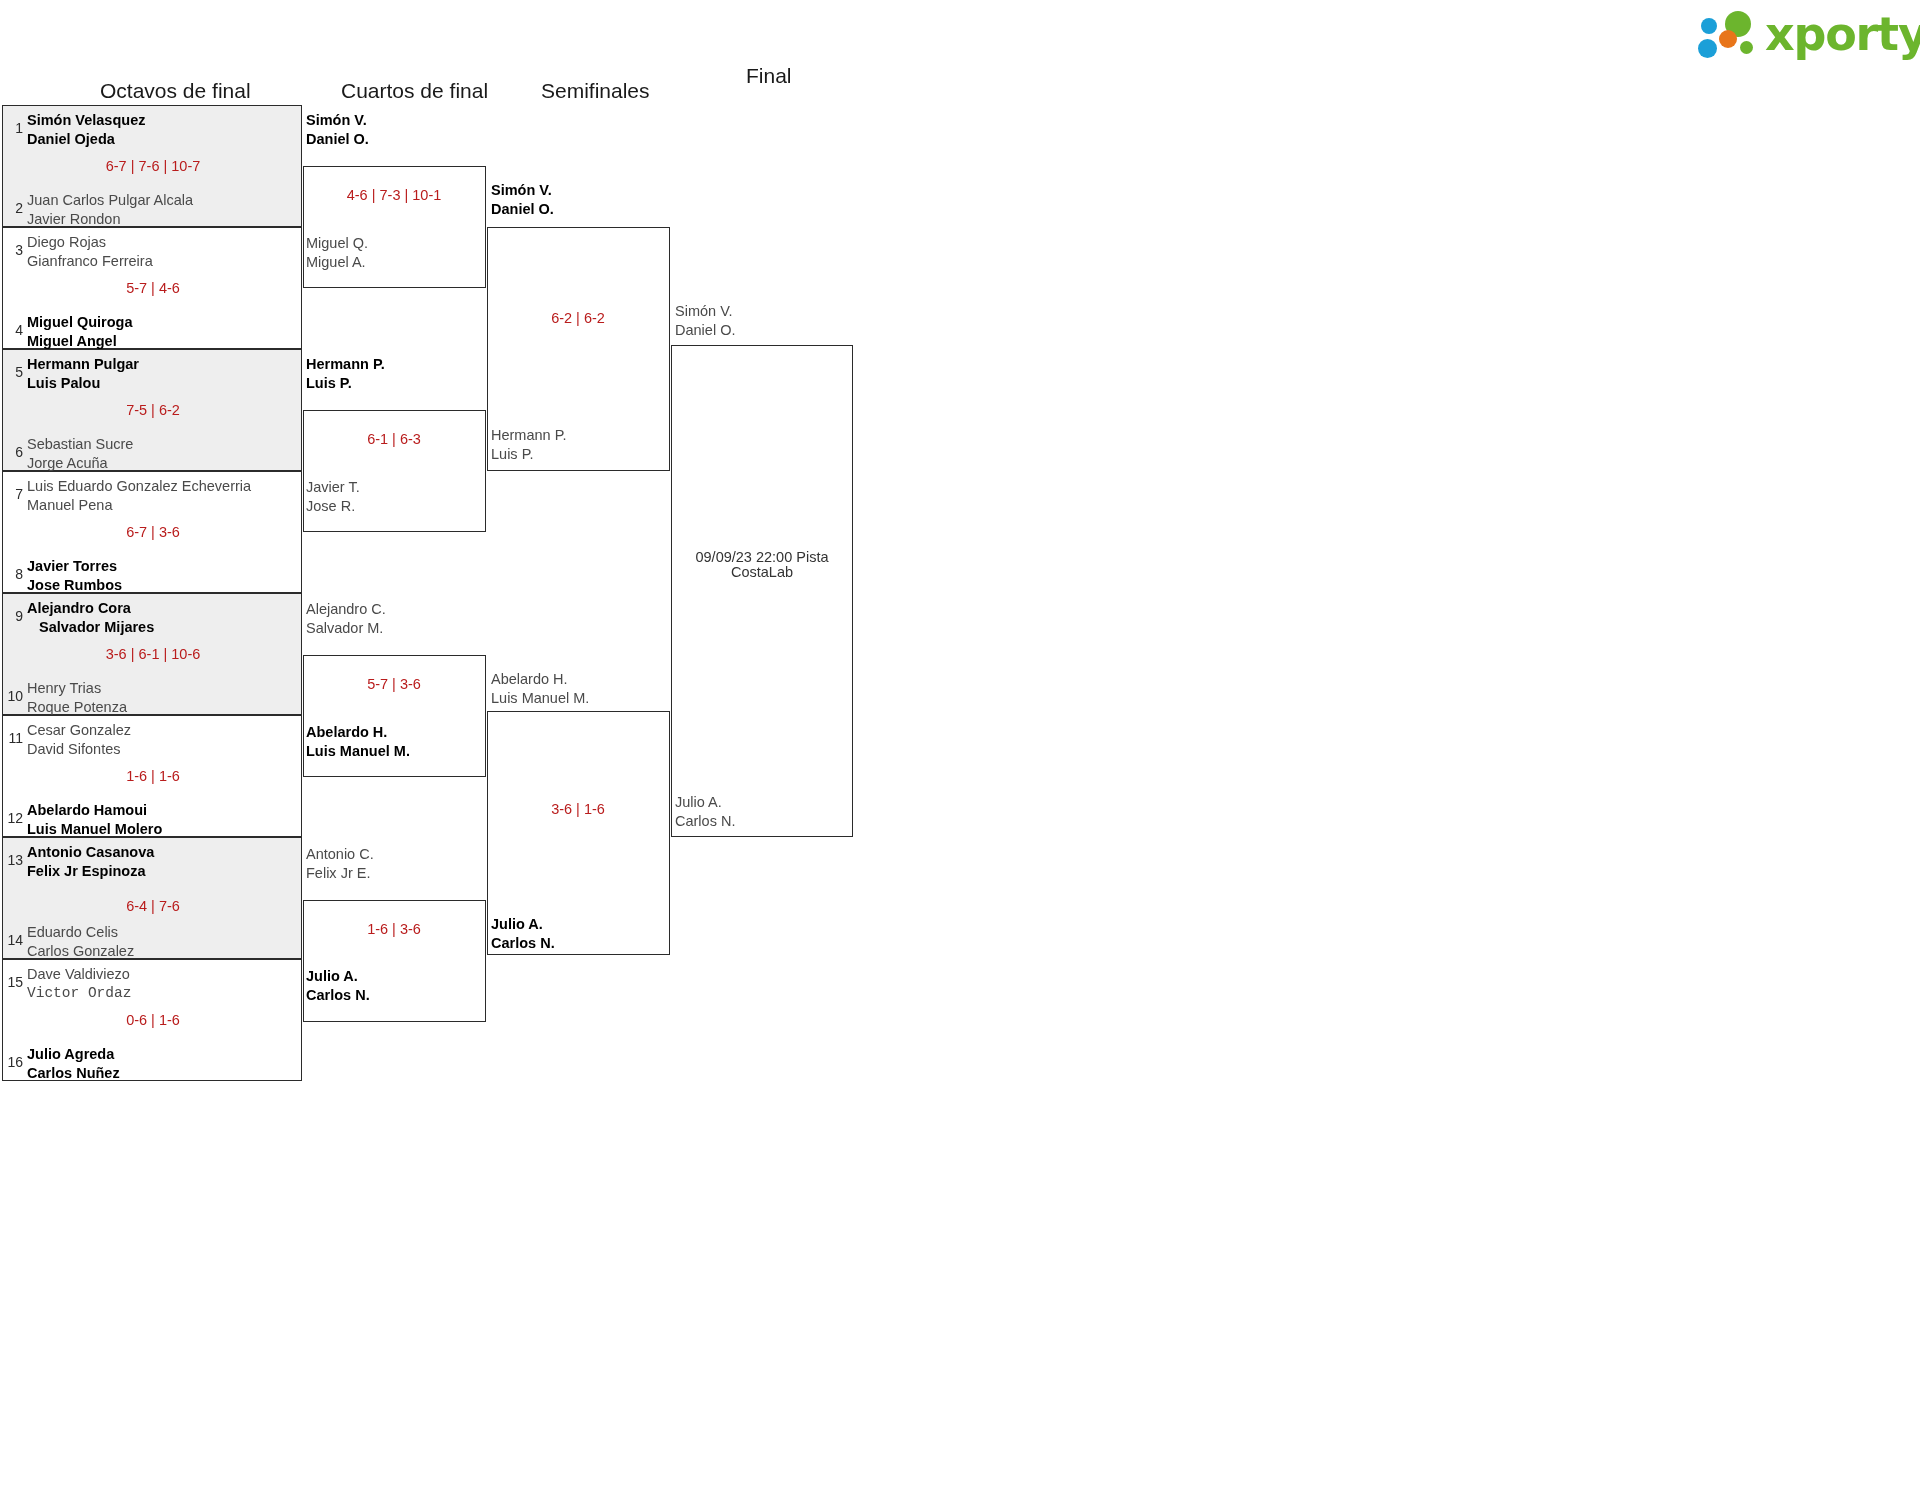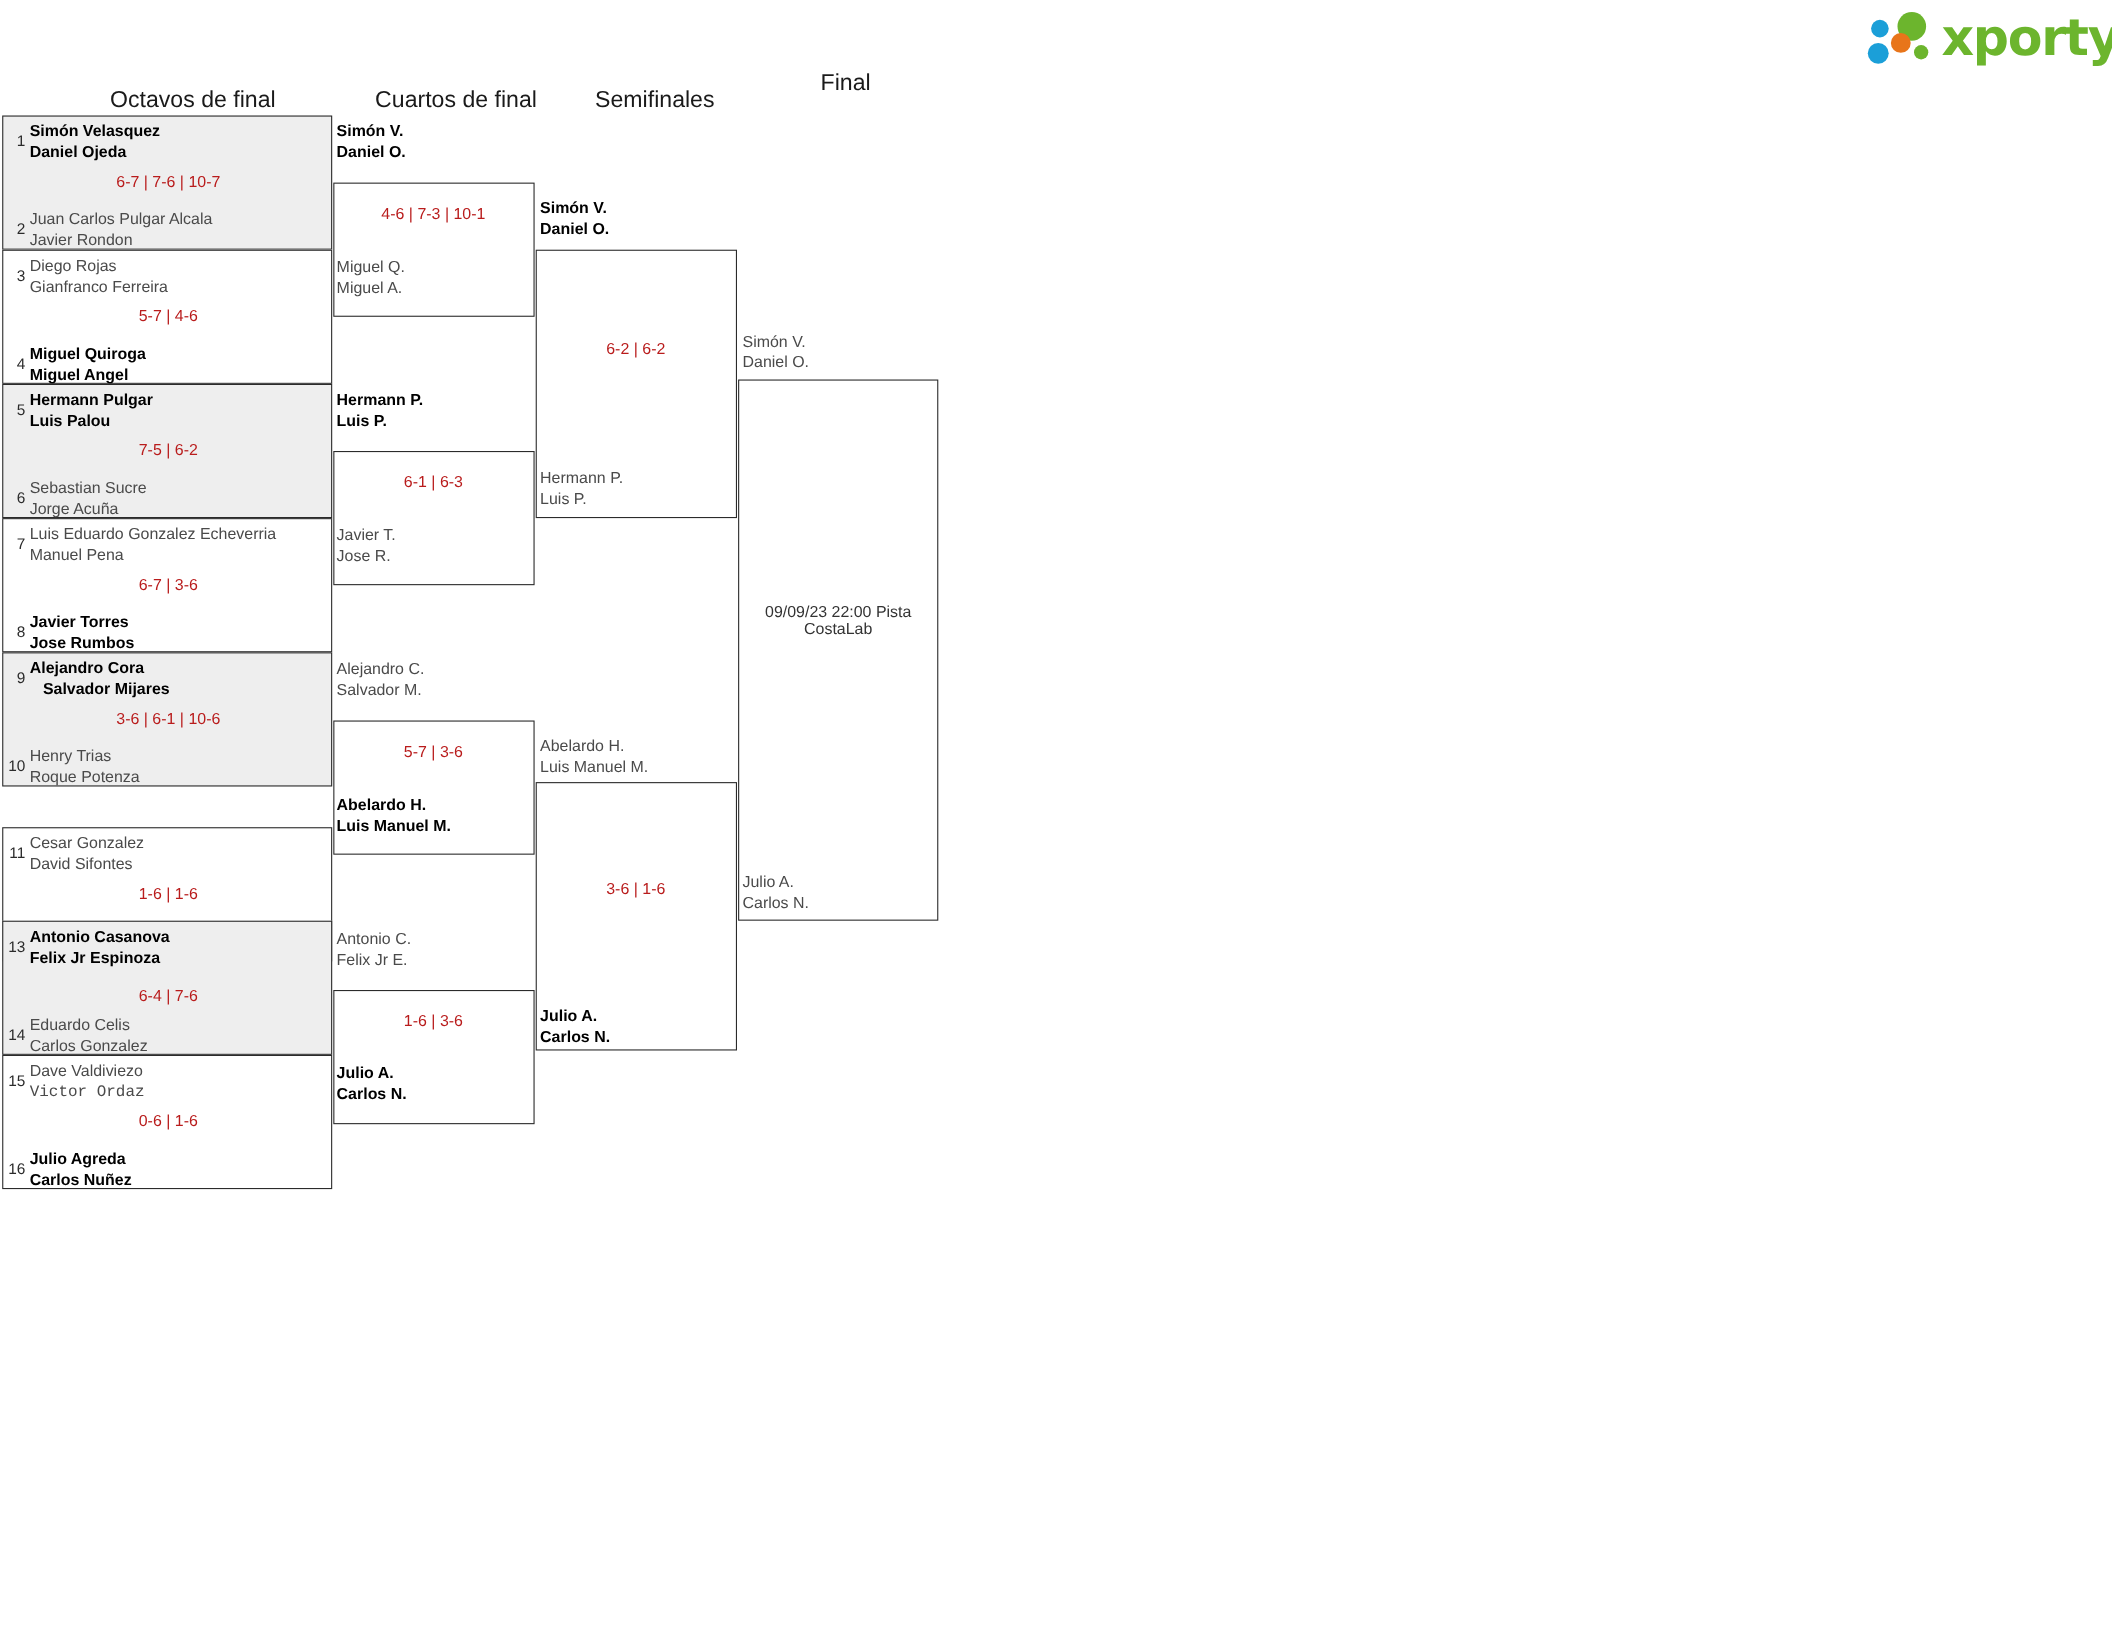--- a/index.html
+++ b/index.html
@@ -204,21 +204,21 @@
   <div class="r1-cell shaded" style="left:2px; top:593px; width:300px; height:122px;">
     <span class="seed" style="left:-2px; top:14px;">9</span>
     <span class="team win" style="left:24px; top:5px;">Alejandro Cora</span>
     <span class="team win" style="left:36px; top:24px;">Salvador Mijares</span>
     <span class="score centered" style="left:150px; top:52px;">3-6 | 6-1 | 10-6</span>
     <span class="seed" style="left:-2px; top:94px;">10</span>
     <span class="team lose" style="left:24px; top:85px;">Henry Trias</span>
     <span class="team lose" style="left:24px; top:104px;">Roque Potenza</span>
   </div>
 
-  <div class="r1-cell" style="left:2px; top:715px; width:300px; height:122px;margin-top:37px;">
+  <div class="r1-cell" style="left:2px; top:715px; width:300px; height:122px;">
     <span class="seed" style="left:-2px; top:14px;">11</span>
     <span class="team lose" style="left:24px; top:5px;">Cesar Gonzalez</span>
     <span class="team lose" style="left:24px; top:24px;">David Sifontes</span>
     <span class="score centered" style="left:150px; top:52px;">1-6 | 1-6</span>
     <span class="seed" style="left:-2px; top:94px;">12</span>
     <span class="team win" style="left:24px; top:85px;">Abelardo Hamoui</span>
     <span class="team win" style="left:24px; top:104px;">Luis Manuel Molero</span>
   </div>
 
   <div class="r1-cell shaded" style="left:2px; top:837px; width:300px; height:122px;">

